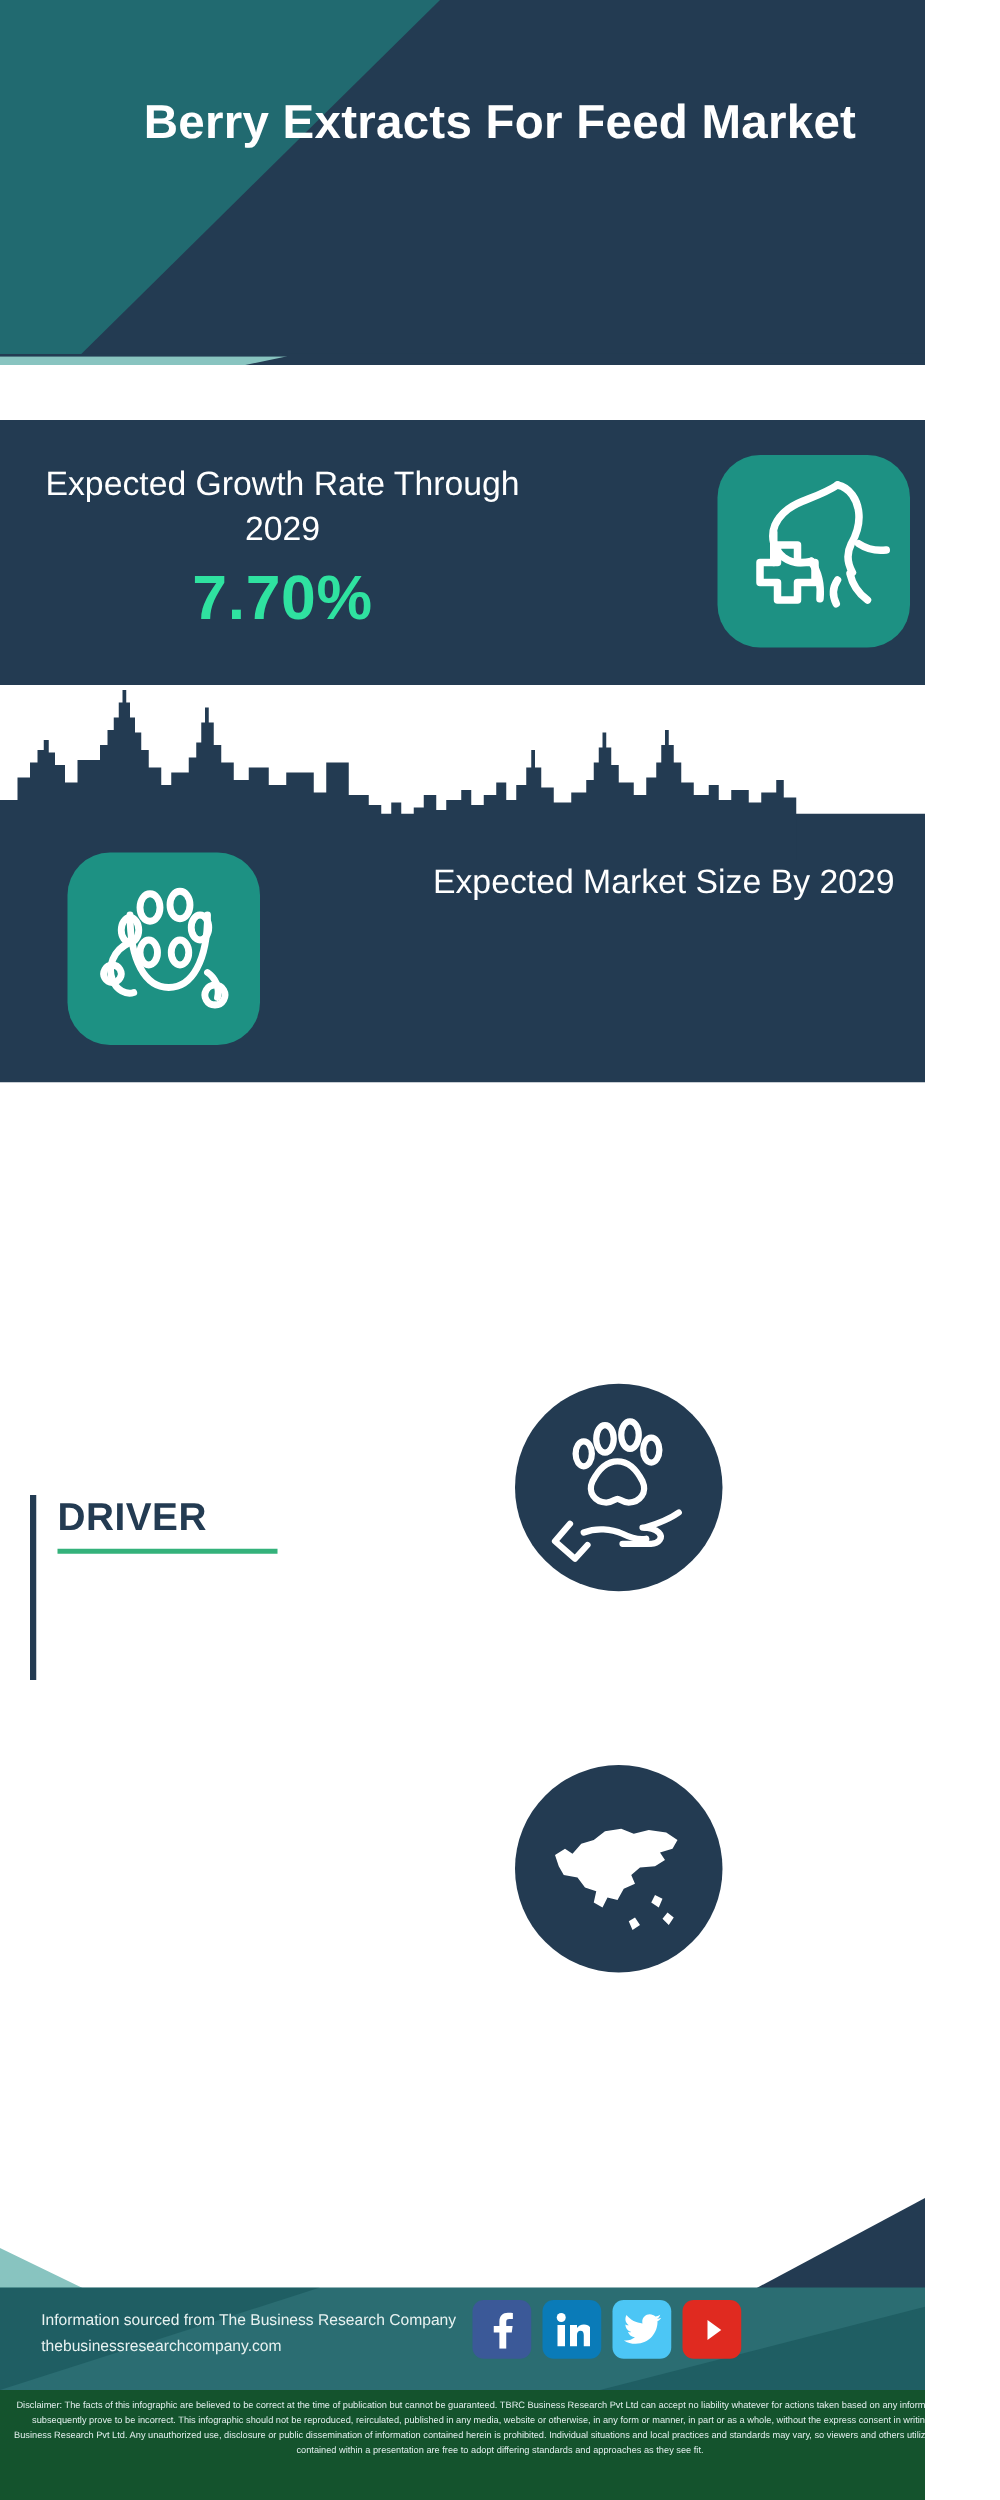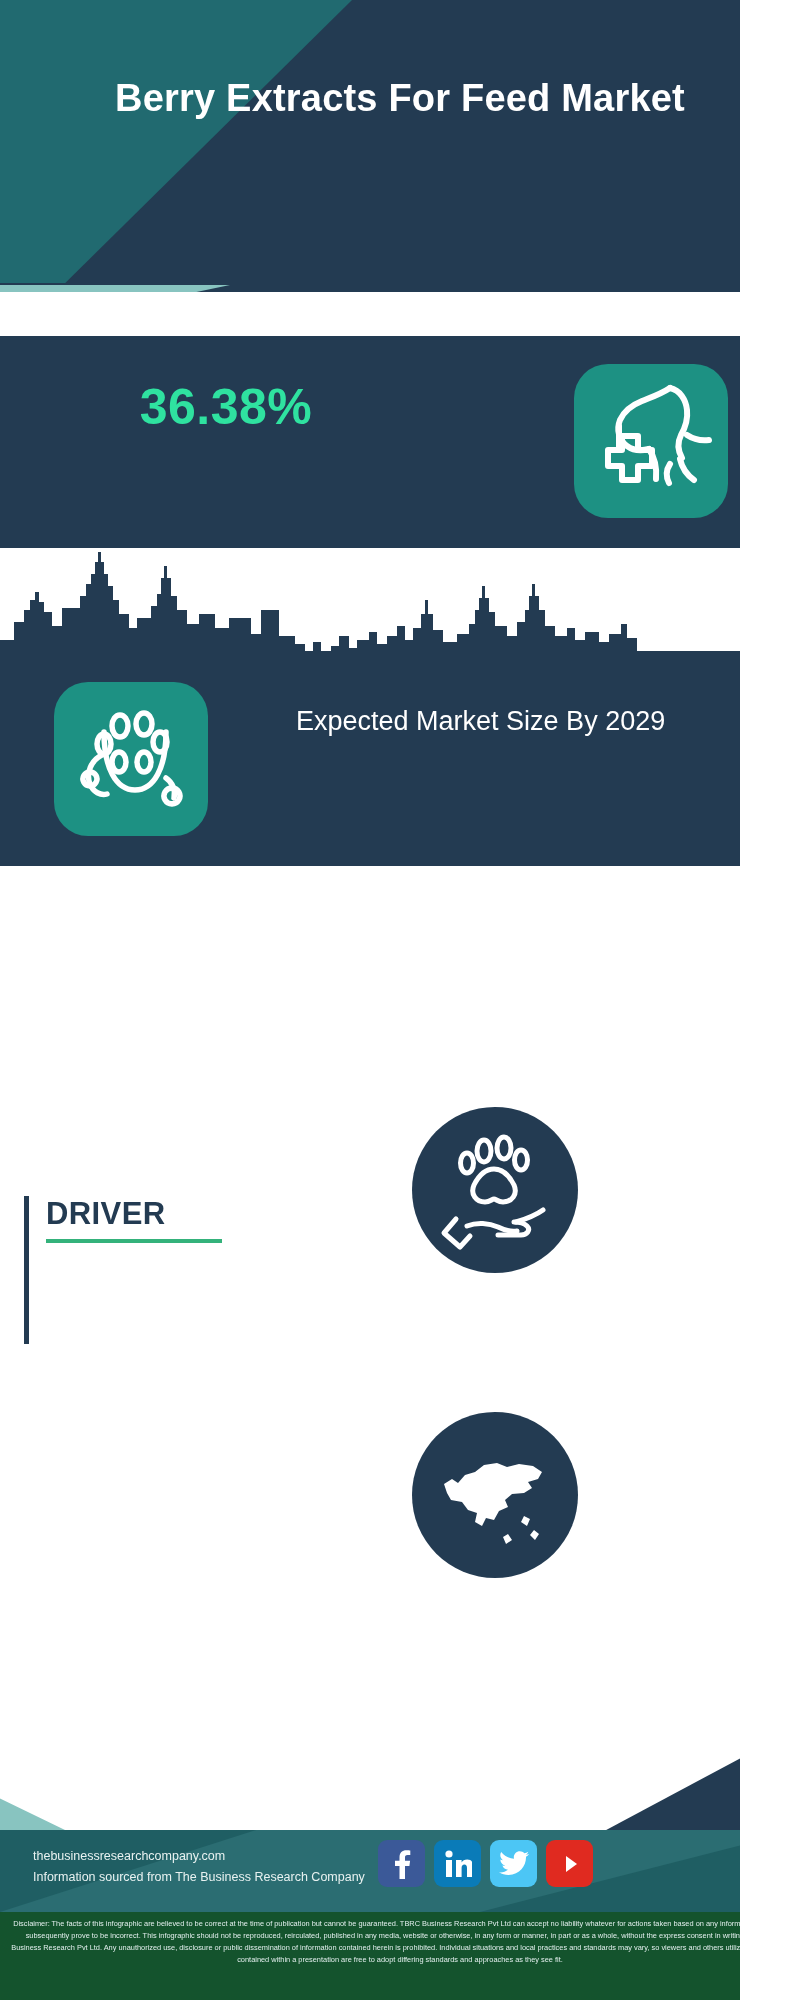--- a/index.html
+++ b/index.html
@@ -66,21 +66,21 @@
   
   .skyline-panel {
     position:absolute; left:0; top:548px; width:800px; height:318px; z-index:5;
     background:#ffffff; overflow:hidden;
   }
   .skyline-fill {
     position:absolute; left:0; bottom:0; width:800px; height:215px; background:#233b52;
   }
   .skyline-svg { position:absolute; left:0; top:0; width:800px; height:140px; display:block; }
   .size-text {
-    position:absolute; left:296px; top:704px; width:470px; text-align:left;
+    position:absolute; left:296px; top:688px; width:470px; text-align:center;
     color:#ffffff; z-index:7;
   }
   .size-label { font-size:27px; line-height:1.32; }
   .size-value { margin-top:6px; font-size:52px; font-weight:bold; color:#2fe2a0; }
   .icon-tile.size-tile { position:absolute; left:54px; top:682px; z-index:7; }
 
   
   .info-block { position:absolute; z-index:6; }
   .vrule { position:absolute; width:5px; background:#233b52; }
   .info-title {
@@ -149,21 +149,22 @@
     <div class="hdr-teal"></div>
     <div class="hdr-navy"></div>
     <div class="hdr-title">Berry Extracts For Feed Market</div>
   </div>
   <div class="band-navy-wedge"></div>
   <div class="band-mint"></div>
   <div class="band-white"></div>
 
   <div class="growth">
     <div class="growth-text">
-      <div class="growth-value">36.38%</div>
+      <div class="growth-label">Expected Growth Rate Through 2029</div>
+      <div class="growth-value">7.70%</div>
     </div>
     <div class="icon-tile growth-tile">
       <svg viewBox="0 0 154 154" width="154" height="154" aria-hidden="true">
         <g fill="none" stroke="#ffffff" stroke-width="6" stroke-linecap="round" stroke-linejoin="round">
           <path d="M96 24 c10 2 16 12 17 22 c1 9 -2 18 -6 25 c-4 8 -3 16 1 23"></path>
           <path d="M96 24 c-9 6 -18 9 -28 13 c-10 4 -18 10 -22 19 c-4 10 -1 20 7 26 c7 5 15 5 22 3"></path>
           <path d="M113 71 c6 4 14 6 22 5"></path>
           <path d="M75 85 c6 9 8 19 7 30"></path>
           <path d="M106 95 c2 9 7 16 14 21"></path>
           <path d="M96 100 c-4 6 -4 13 -1 19"></path>
@@ -234,22 +235,22 @@
     <div class="f-white"></div>
     <div class="f-mint"></div>
     <div class="f-navy"></div>
   </div>
 
   <div class="f-teal-bar"></div>
   <div class="f-teal-dark"></div>
   <div class="f-teal-dark2"></div>
 
   <div class="source-text">
+    <div>Information sourced from The Business Research Company</div>
     <div>thebusinessresearchcompany.com</div>
-    <div>Information sourced from The Business Research Company</div>
   </div>
 
   <div class="socials">
     <a class="soc soc-fb">
       <svg width="24" height="30" viewBox="0 0 24 30" aria-hidden="true">
         <path fill="#ffffff" d="M15 30 V17 h4.4 l0.7 -5.2 H15 V8.6 c0 -1.5 0.4 -2.5 2.6 -2.5 H20.3 V1.4 C19.8 1.3 18.2 1.2 16.3 1.2 c-4 0 -6.8 2.5 -6.8 7 v3.6 H5 V17 h4.5 V30 Z"></path>
       </svg>
     </a>
     <a class="soc soc-in">
       <svg width="28" height="30" viewBox="0 0 28 30" aria-hidden="true">

